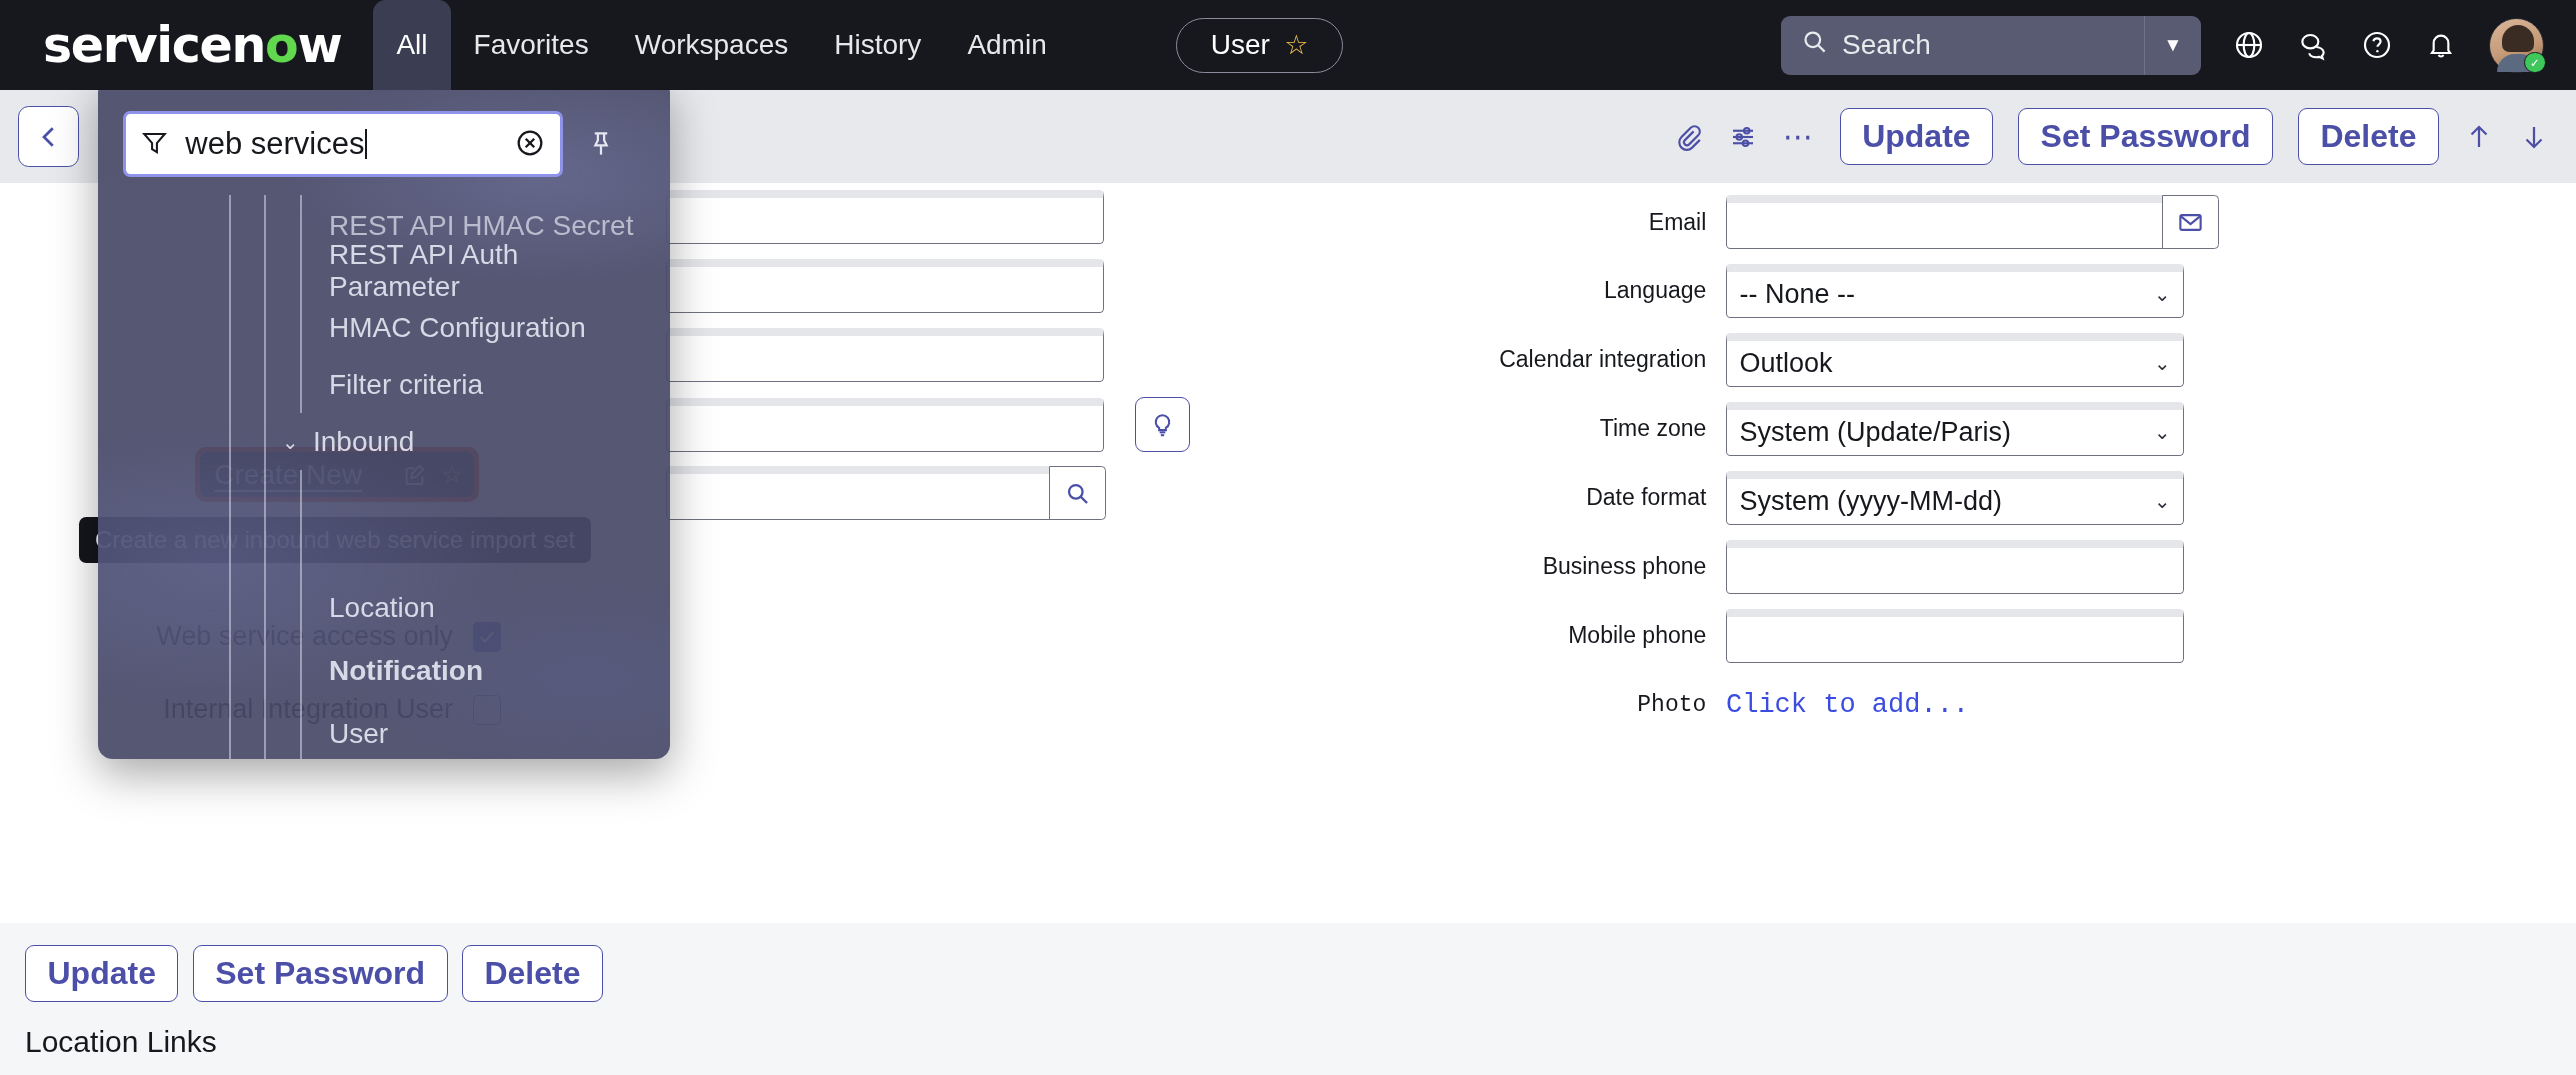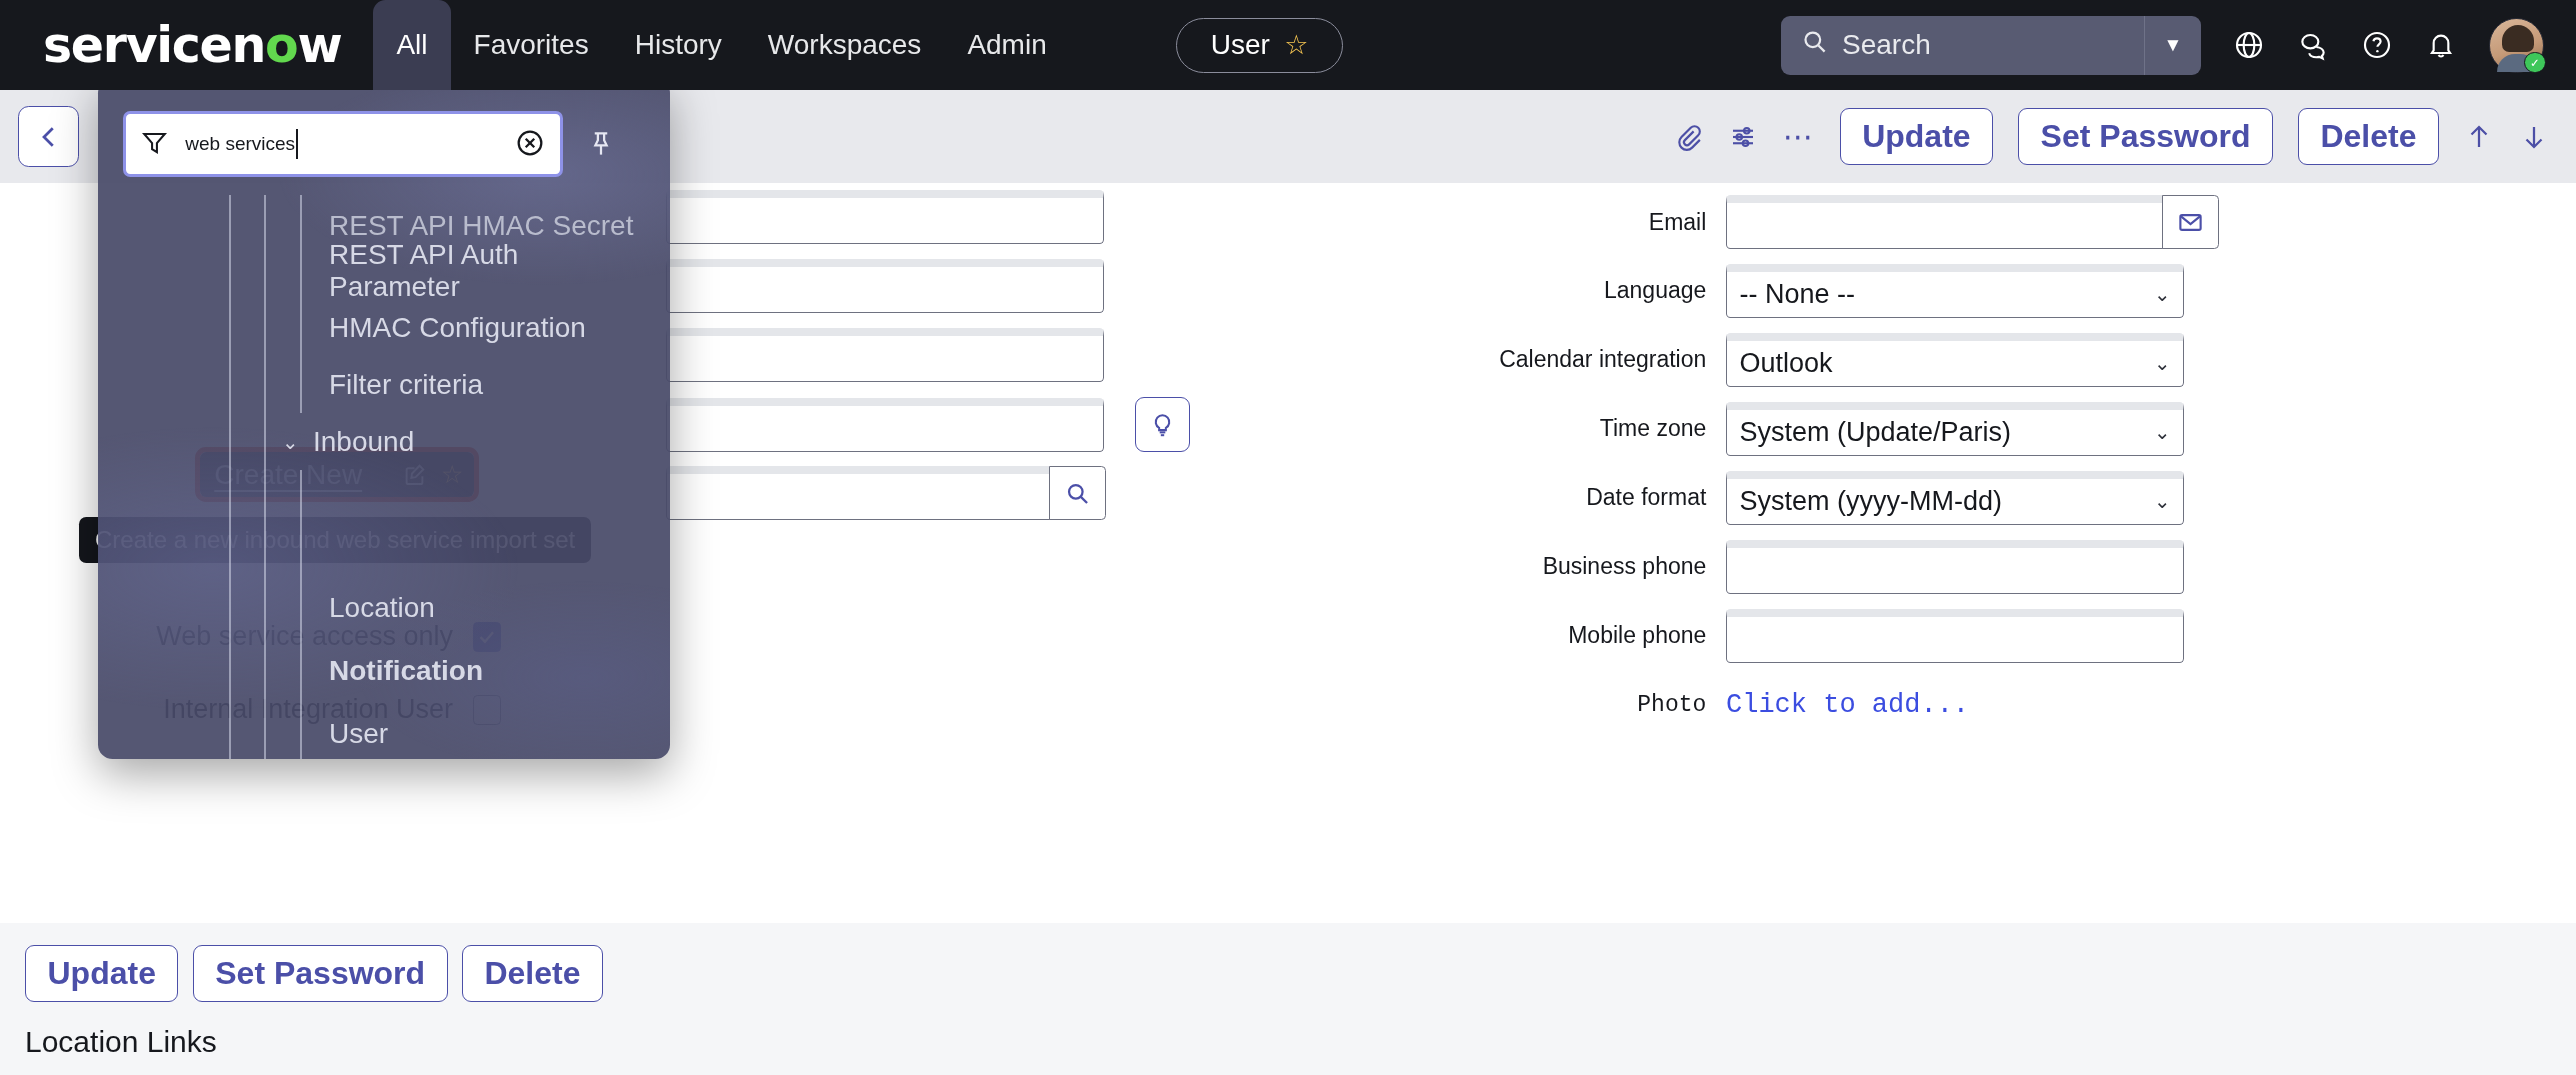--- a/index.html
+++ b/index.html
@@ -229,21 +229,21 @@
   }
   .filterbox {
     width: 440px; height: 66px;
     background: #ffffff; border-radius: 7.2px;
     border: 3.6px solid #8e92e8;
     display: flex; align-items: center;
     padding: 0 14.3px;
     gap: 16px;
   }
   .filterbox .ftext {
-    flex: 1; font-size: 19px; color: #16181d;
+    flex: 1; font-size: 31px; color: #16181d;
     display: flex; align-items: center;
   }
   .caret {
     display: inline-block; width: 1.8px; height: 30px;
     background: #16181d; margin-left: 0.9px;
   }
   .pin-btn { color: #e6e7f2; display: flex; align-items: center; justify-content: center; }
 
   .menulist {
     position: absolute; left: 0; top: 116px;
@@ -312,24 +312,24 @@
   </div>
 
   <div class="navtabs">
     <div class="navtab active">
         <span>All</span>
       </div>
     <div class="navtab">
         <span>Favorites</span>
       </div>
     <div class="navtab">
+        <span>Workspaces</span>
+      </div>
+    <div class="navtab">
         <span>History</span>
-      </div>
-    <div class="navtab">
-        <span>Workspaces</span>
       </div>
     <div class="navtab">
         <span>Admin</span>
       </div>
   </div>
 
   <div class="userpill">
     <span>User</span>
     <span class="star-y">☆</span>
   </div>

